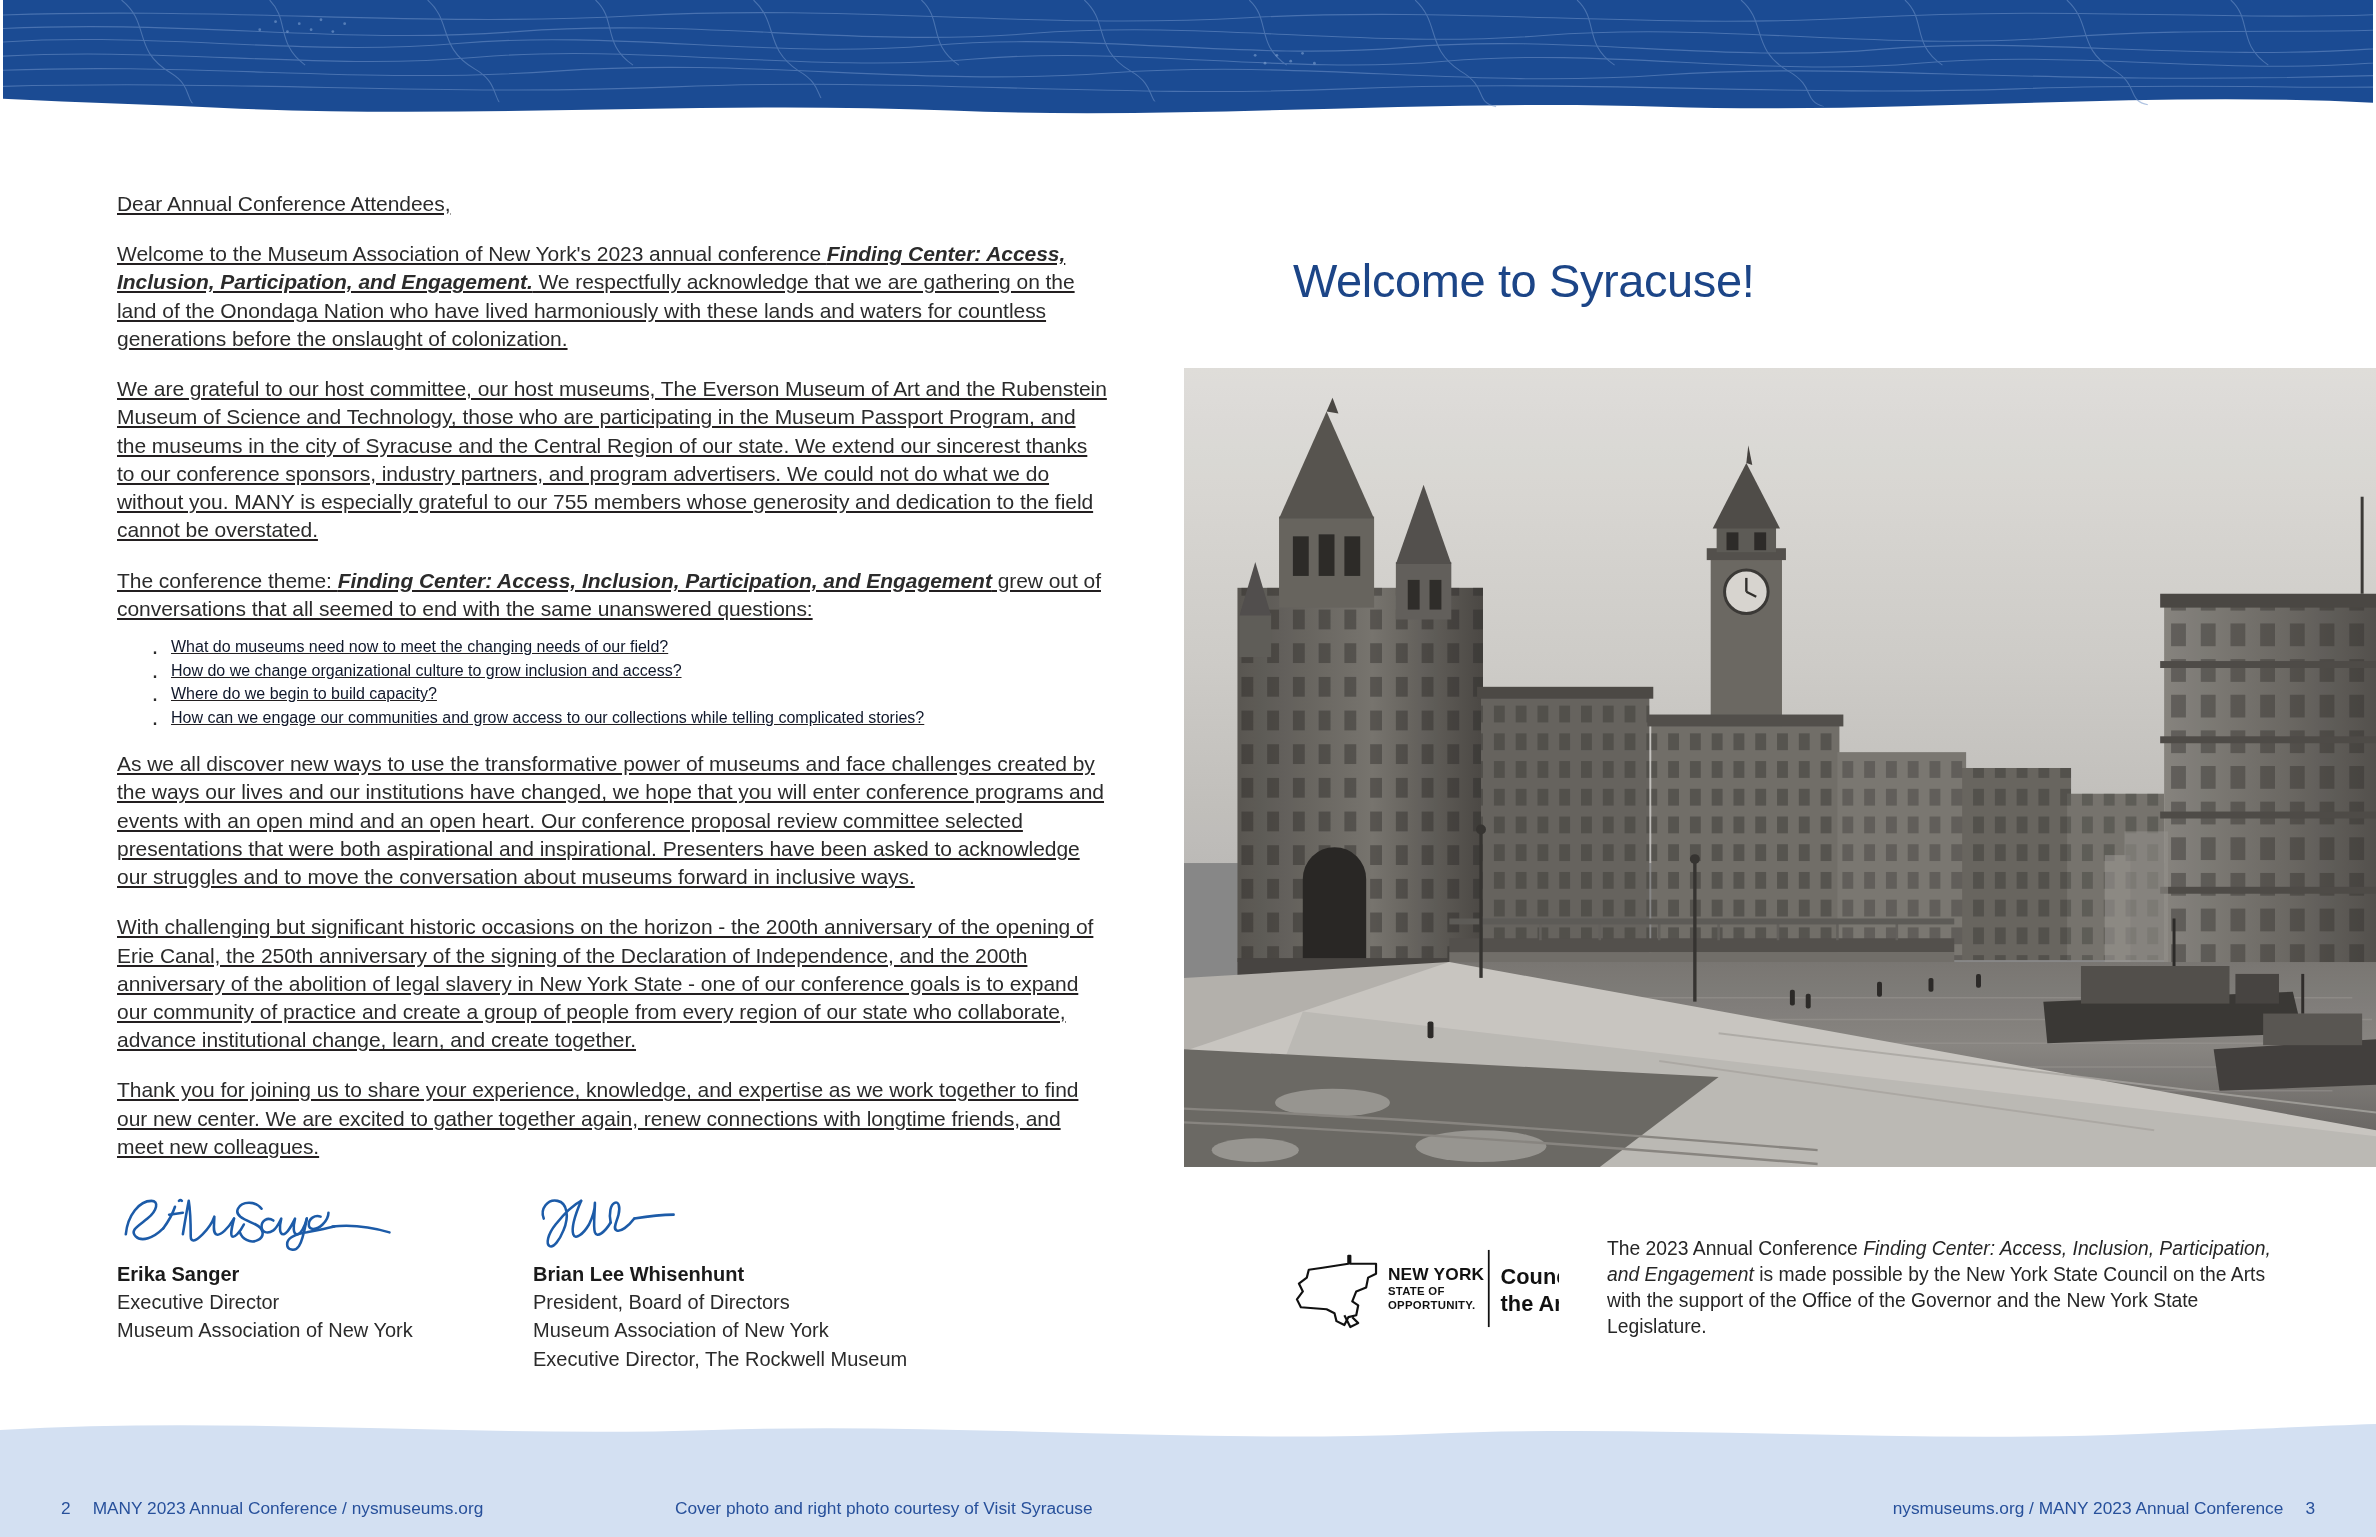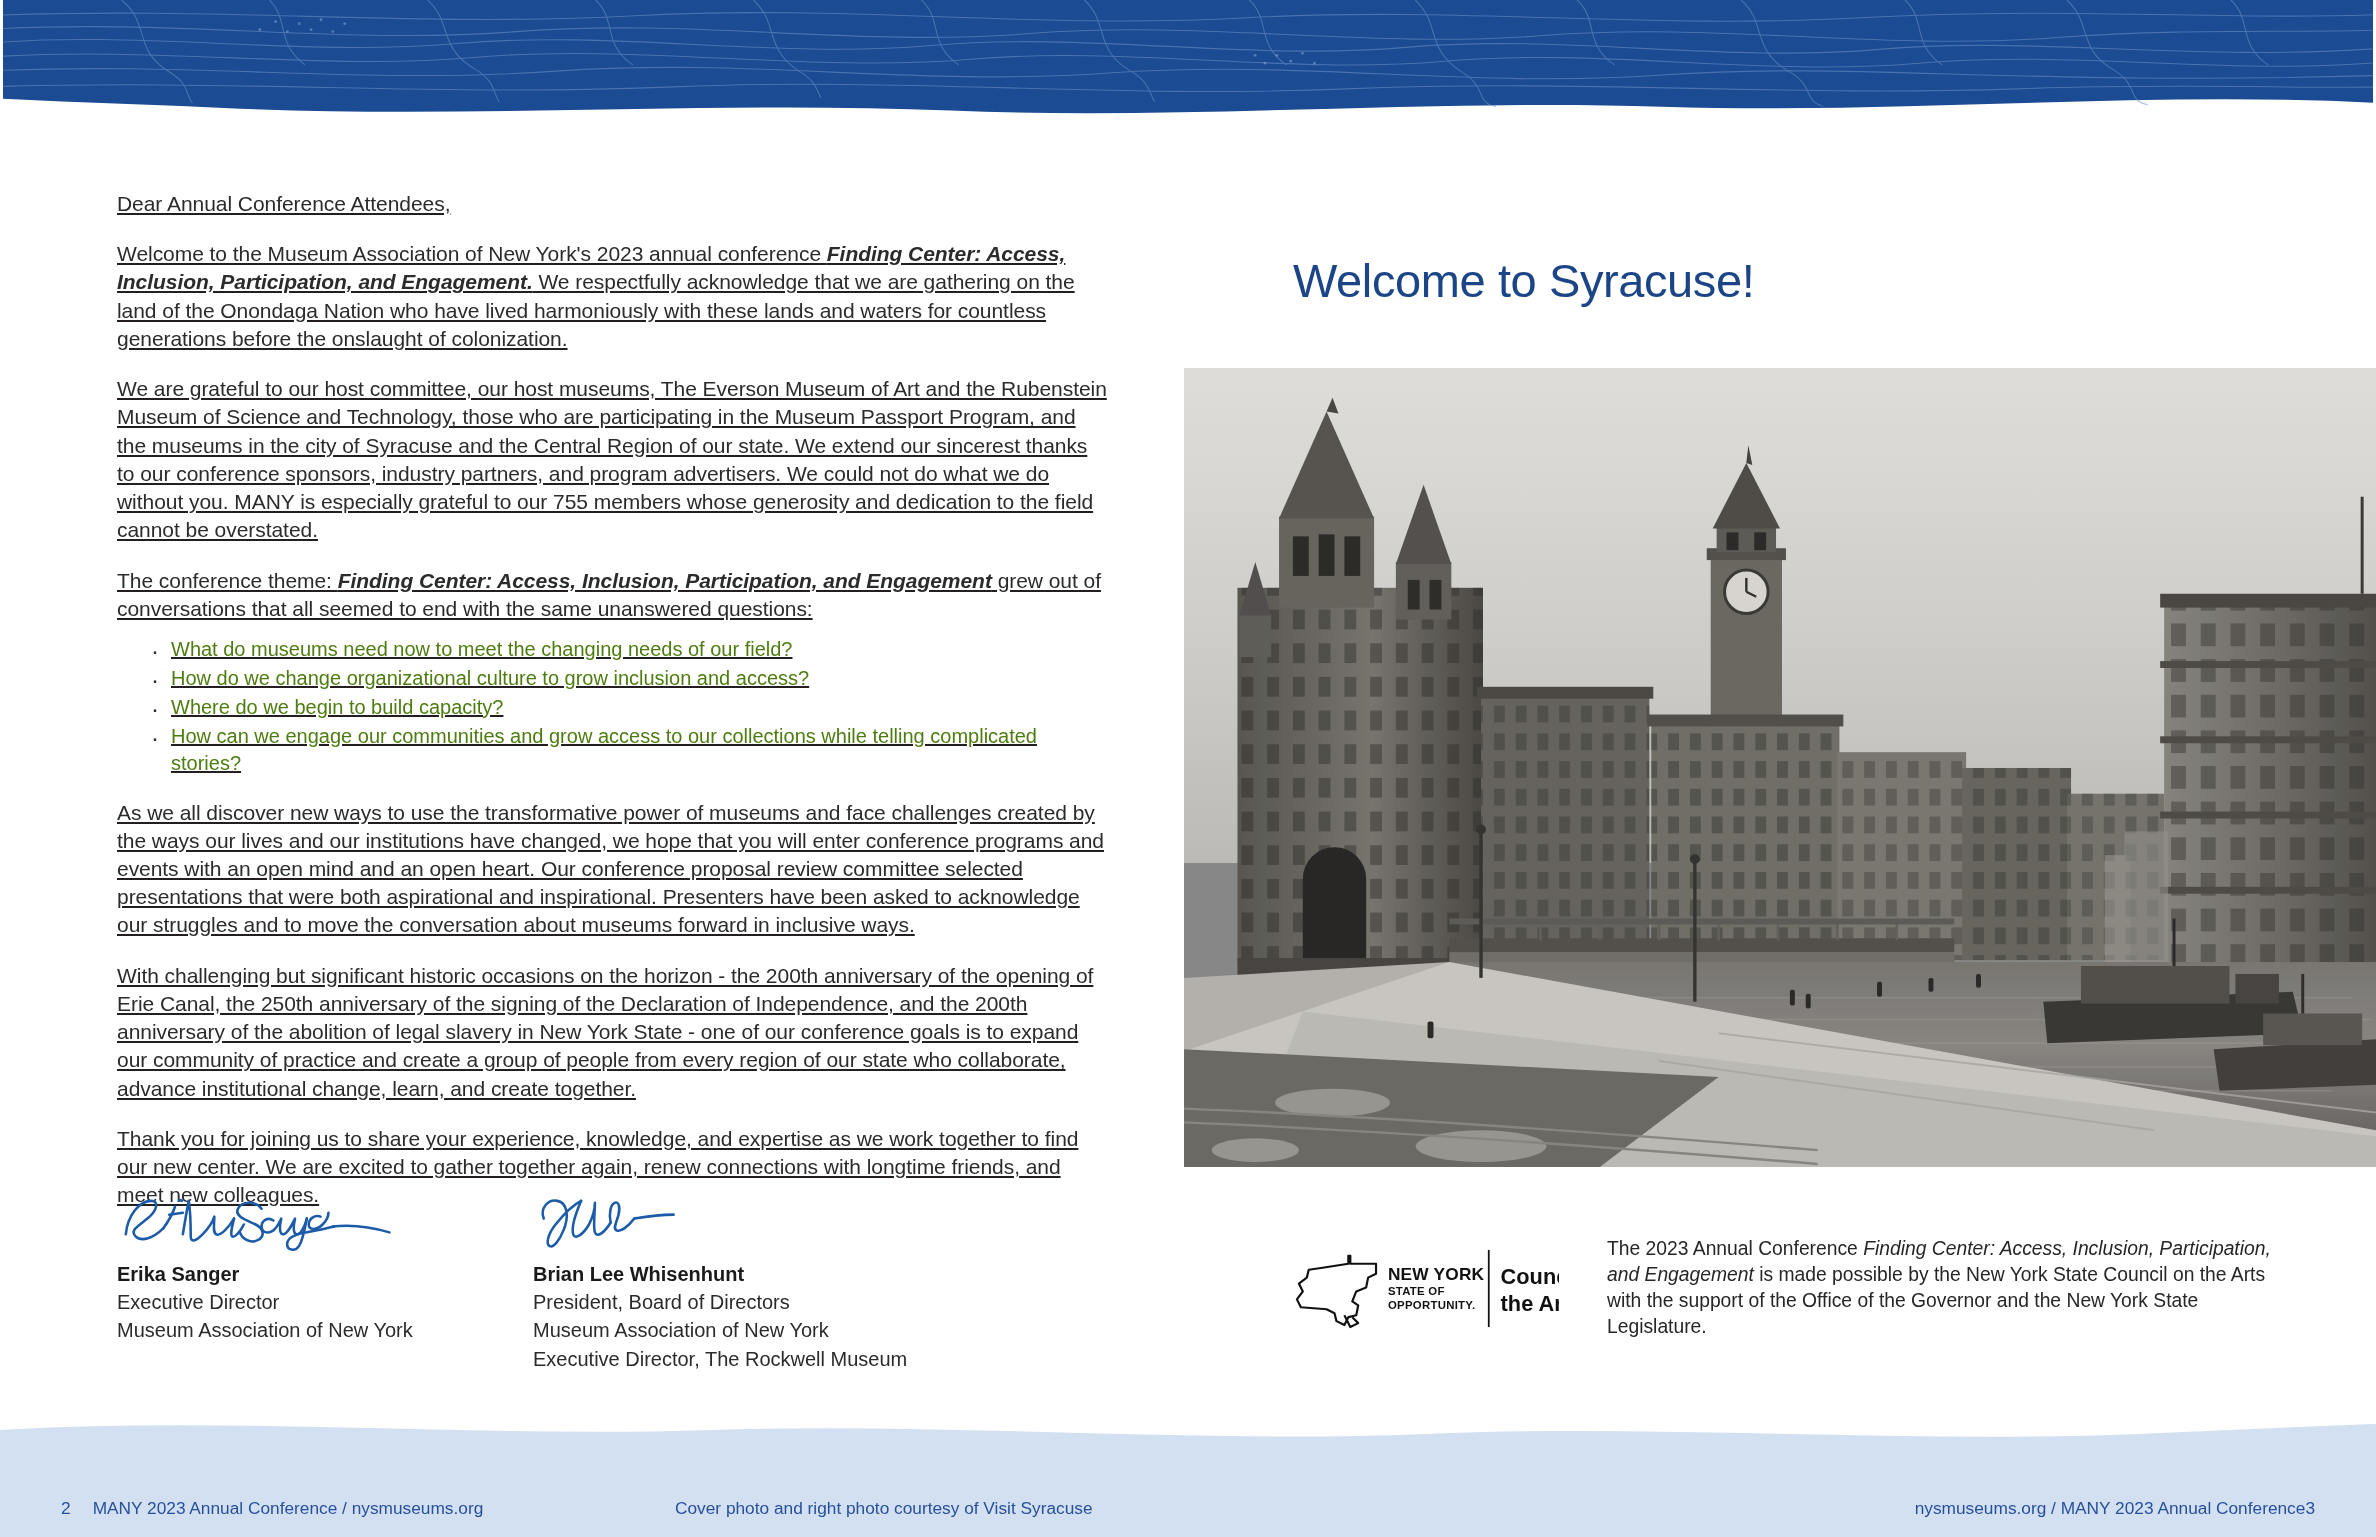--- a/index.html
+++ b/index.html
@@ -62,23 +62,23 @@
     font-weight: 700;
     font-style: italic;
   }
   .letter ul {
     margin: 4px 0 22px 0;
     padding: 0 0 0 34px;
     list-style: none;
   }
   .letter ul li {
     position: relative;
-    font-size: 20px;
+    font-size: 16px;
     line-height: 1.345;
-    color: #4d7c0f;
+    color: #0f172a;
     margin: 0 0 2px 0;
     padding-left: 20px;
   }
   .letter ul li::before {
     content: "\00B7";
     position: absolute;
     left: 0; top: -1px;
     font-size: 24px;
     color: #2b2b2b;
   }
@@ -187,20 +187,21 @@
     position: absolute;
     left: 675px;
     font-size: 17.3px;
     color: #27509b;
   }
   .foot-right {
     position: absolute;
     right: 61px;
     display: flex;
     align-items: baseline;
+    gap: 22px;
     font-size: 17.3px;
     color: #27509b;
     justify-content: flex-end;
   }
   .foot-page { font-size: 17.3px; color: #27509b; }
 </style>
 </head>
 <body>
 
 <div class="page">

